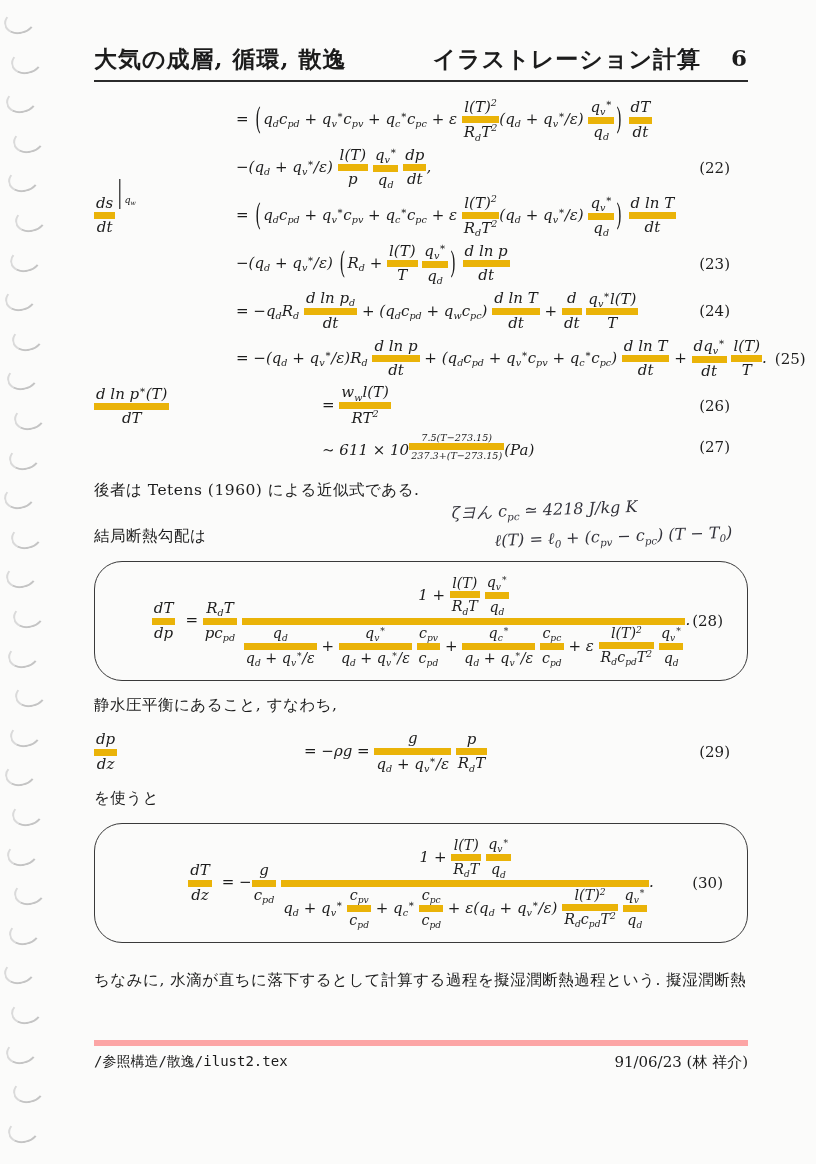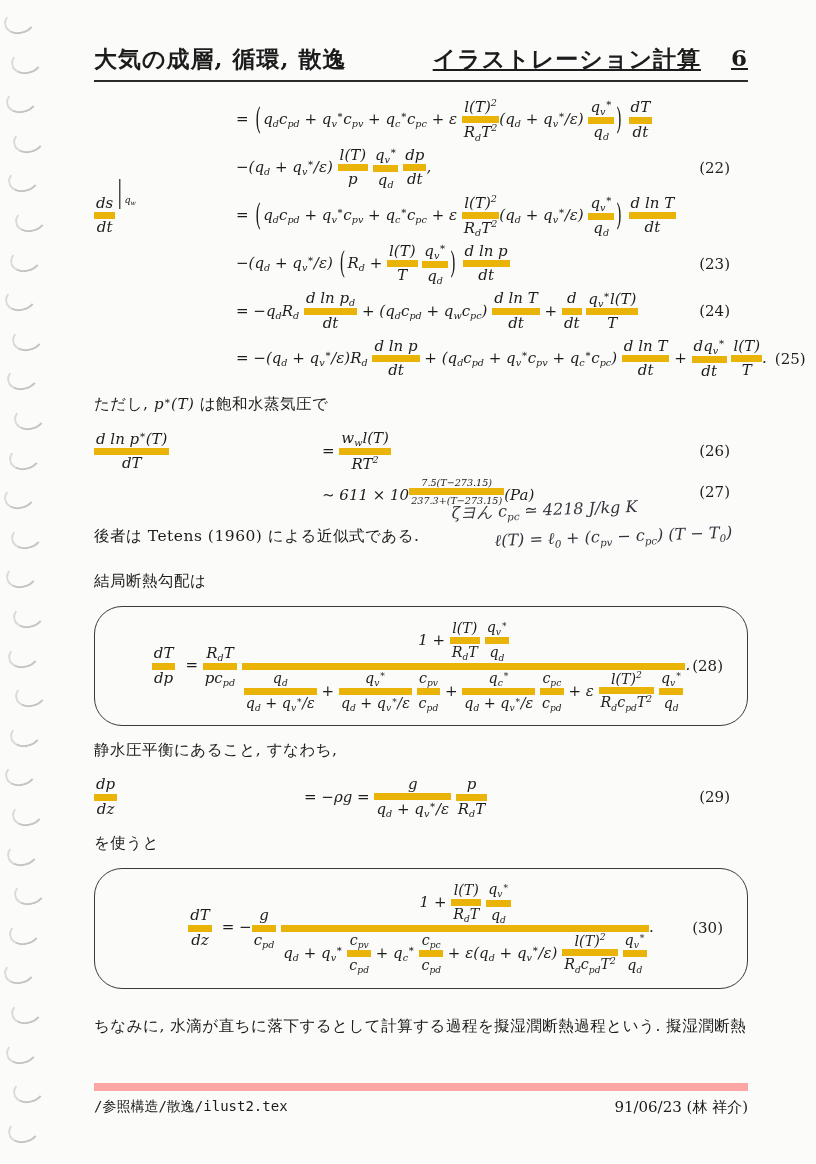--- a/index.html
+++ b/index.html
@@ -5,21 +5,21 @@
   html,body{margin:0;padding:0;background:#d9d9d9;}
   .page{position:relative;width:816px;height:1164px;background:#fbfbfa;overflow:hidden;
         font-family:"DejaVu Serif","Liberation Serif",serif;color:#1c1c1c;margin:0 auto;}
   .arc{position:absolute;width:27px;height:20px;border:2px solid transparent;
        border-bottom-color:#c4c4c4;border-left-color:#dadada;border-radius:50%;
        transform:rotate(-12deg);}
   .content{position:absolute;left:94px;right:68px;top:44px;}
   .hdr{display:flex;justify-content:space-between;align-items:flex-end;
        padding-bottom:5px;border-bottom:2px solid #2b2b2b;
        font-weight:bold;font-size:23px;letter-spacing:1px;}
-  .hdr-right{display:flex;gap:30px;text-decoration:underline;}
+  .hdr-right{display:flex;gap:30px;}
   .jp{font-size:15.5px;margin:13px 0;letter-spacing:0.5px;line-height:1.5;}
   .math{font-style:italic;font-size:15px;white-space:nowrap;}
   .math .mfrac{display:inline-block;vertical-align:middle;text-align:center;line-height:1.18;}
   .math .mnum{display:block;padding:0 2px;}
   .math .mden{display:block;border-top:7px solid #eab308;padding:0 2px;}
   .math .msup{font-size:0.64em;vertical-align:0.6em;line-height:1;display:inline-block;}
   .math .msub{font-size:0.64em;vertical-align:-0.35em;line-height:1;display:inline-block;}
   .math .mbig{display:inline-block;transform:scaleY(2.0);transform-origin:center;margin:0 2px;font-style:normal;}
   .math .mfrac .mfrac{font-size:0.95em;}
   .eqrow{display:flex;align-items:center;margin:4px 0;}
@@ -29,22 +29,22 @@
   .eqbody{margin-left:10px;}
   .eqno{margin-left:auto;font-style:normal;font-size:15px;padding-left:8px;padding-right:18px;text-align:right;}
   .eqbox{border:1.6px solid #3a3a3a;border-radius:28px;padding:12px 20px;margin:10px 0;position:relative;}
   .boxrow{display:flex;align-items:center;justify-content:center;}
   .boxrow .eqlhs{flex:0 0 auto;}
   .boxrow .eqno{position:absolute;right:24px;top:50%;transform:translateY(-50%);margin:0;padding:0;}
   .handwrite{position:absolute;left:452px;top:498px;width:310px;transform:rotate(-2deg);
              font-style:italic;font-size:16px;color:#33333b;}
   .handwrite .math{font-size:16px;}
   .hw2{margin-top:8px;margin-left:42px;}
-  .footer{position:absolute;left:94px;right:68px;top:1040px;border-top:8px solid #fca5a5;
-          padding-top:7px;display:flex;justify-content:space-between;font-size:15px;margin-top:43px;}
+  .footer{position:absolute;left:94px;right:68px;top:1040px;border-top:6px solid #fca5a5;
+          padding-top:7px;display:flex;justify-content:space-between;font-size:15px;}
   .mono{font-family:"DejaVu Sans Mono","Liberation Mono",monospace;font-size:14px;}
 </style>
 </head>
 <body>
 
 <div class="page">
 
   <div class="content">
 
     <div class="hdr">
@@ -88,21 +88,20 @@
         <span class="eqbody math">= −q<span class="msub">d</span>R<span class="msub">d</span> <span class="mfrac"><span class="mnum">d ln p<span class="msub">d</span></span><span class="mden">dt</span></span> + (q<span class="msub">d</span>c<span class="msub">pd</span> + q<span class="msub">w</span>c<span class="msub">pc</span>) <span class="mfrac"><span class="mnum">d ln T</span><span class="mden">dt</span></span> + <span class="mfrac"><span class="mnum">d</span><span class="mden">dt</span></span> <span class="mfrac"><span class="mnum">q<span class="msub">v</span><span class="msup">∗</span>l(T)</span><span class="mden">T</span></span></span>
         <span class="eqno">(24)</span>
       </div>
       <div class="eqrow">
         <span class="eqlhs math"></span>
         <span class="eqbody math">= −(q<span class="msub">d</span> + q<span class="msub">v</span><span class="msup">∗</span>/ε)R<span class="msub">d</span> <span class="mfrac"><span class="mnum">d ln p</span><span class="mden">dt</span></span> + (q<span class="msub">d</span>c<span class="msub">pd</span> + q<span class="msub">v</span><span class="msup">∗</span>c<span class="msub">pv</span> + q<span class="msub">c</span><span class="msup">∗</span>c<span class="msub">pc</span>) <span class="mfrac"><span class="mnum">d ln T</span><span class="mden">dt</span></span> + <span class="mfrac"><span class="mnum">dq<span class="msub">v</span><span class="msup">∗</span></span><span class="mden">dt</span></span> <span class="mfrac"><span class="mnum">l(T)</span><span class="mden">T</span></span>.</span>
         <span class="eqno">(25)</span>
       </div>
     </div>
 
-    <p class="jp"><span>ただし, </span><span class="math">p<span class="msup">∗</span>(T)</span><span> は飽和水蒸気圧で</span></p>
 
     <div class="eqblock b2">
       <div class="eqrow">
         <span class="eqlhs math">
             <span class="mfrac">
               <span class="mnum">d ln p<span class="msup">∗</span>(T)</span>
               <span class="mden">dT</span>
             </span>
           </span>
         <span class="eqbody math">= <span class="mfrac"><span class="mnum">w<span class="msub">w</span>l(T)</span><span class="mden">RT<span class="msup">2</span></span></span></span>

